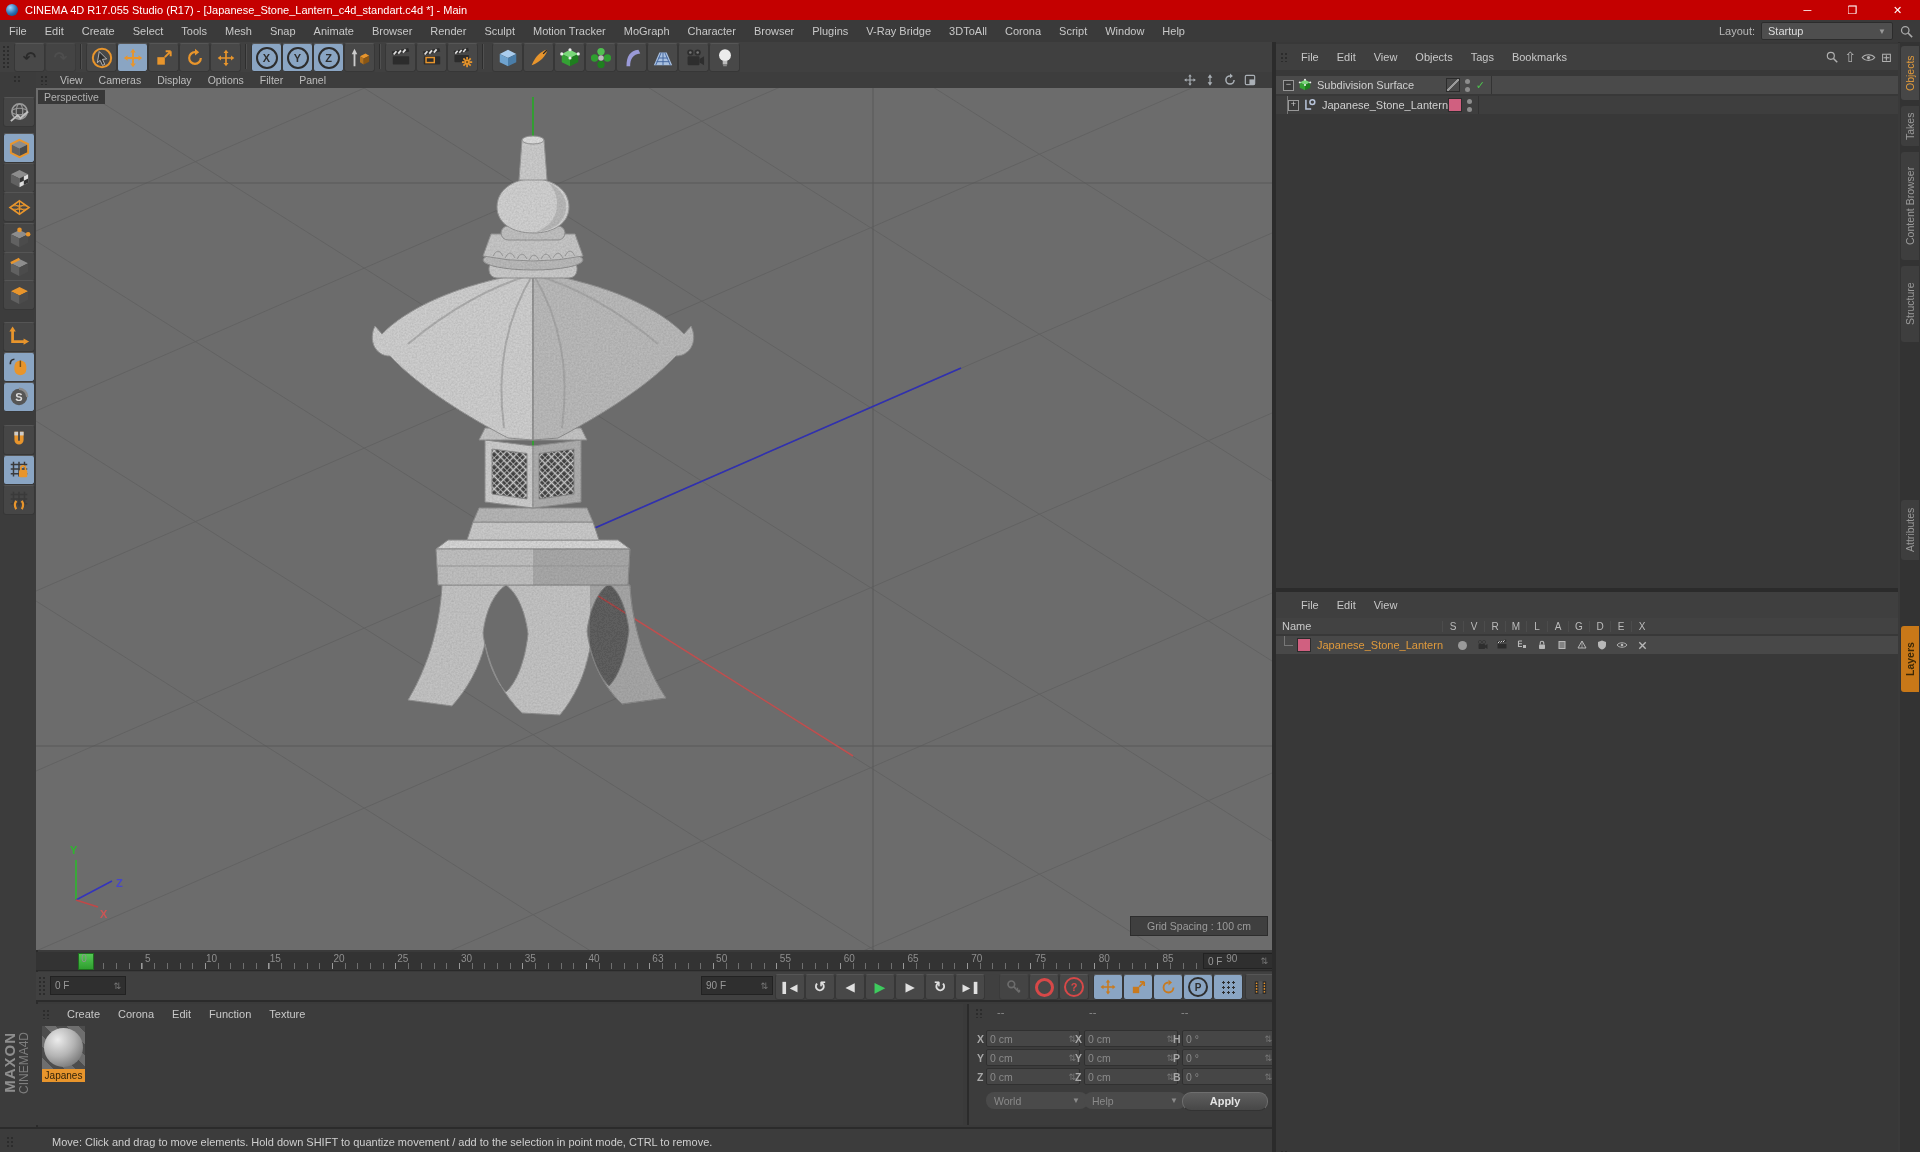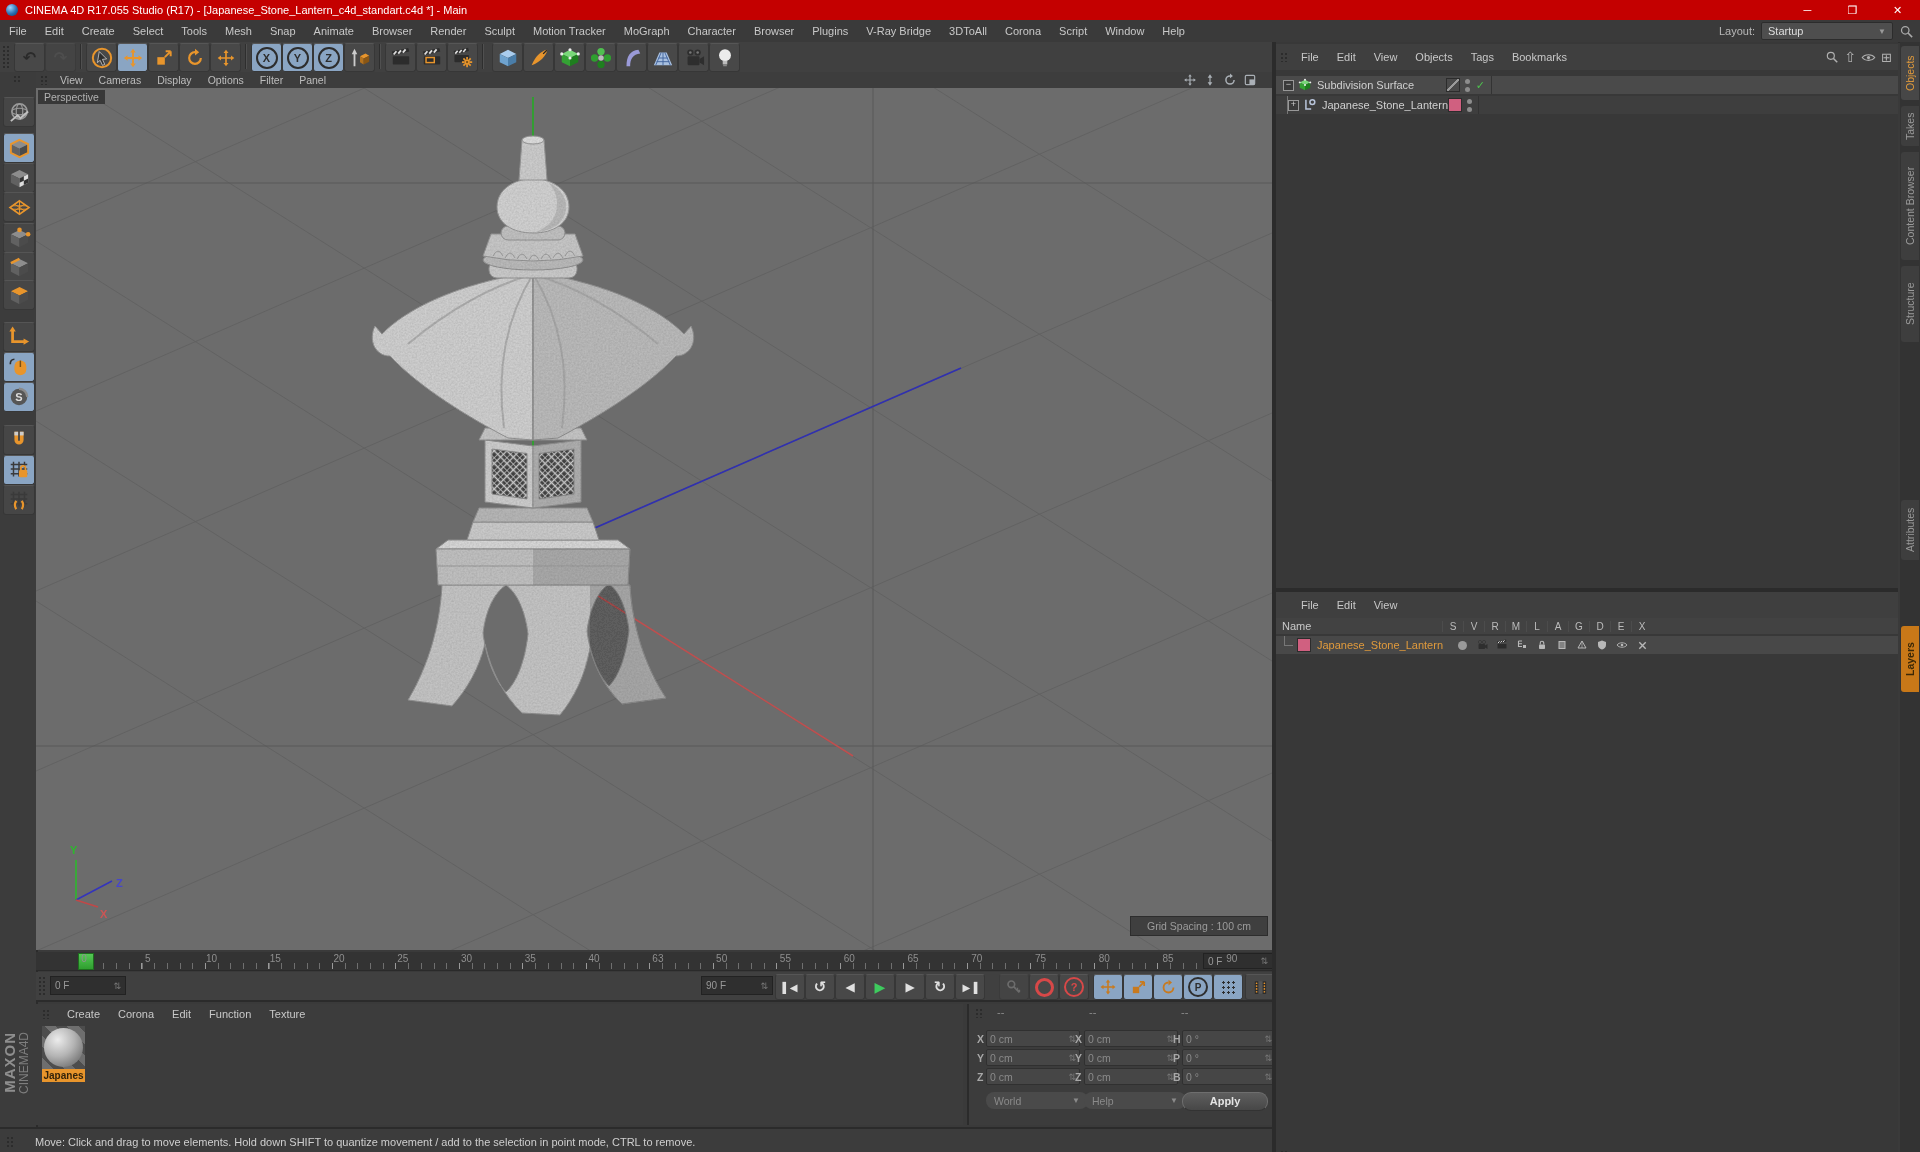--- a/index.html
+++ b/index.html
@@ -68,21 +68,21 @@
   .brandstrip{left:0;top:1004px;width:34px;height:121px;background:#3c3c3c;}
   .brand{position:absolute;writing-mode:vertical-rl;transform:rotate(180deg);color:#8e8e8e;}
   .materials{left:36px;top:1004px;width:927px;height:121px;background:#3c3c3c;}
   .pmenu{position:absolute;left:0;top:0;right:0;height:20px;display:flex;align-items:center;background:#3c3c3c;}
   .pmenu .menu-item{line-height:20px;}
   .matball{position:absolute;left:6px;top:22px;width:43px;height:43px;
            background:repeating-linear-gradient(45deg,#6e6e6e 0 8px,#4d4d4d 8px 16px);}
   .matball::after{content:"";position:absolute;inset:2px;border-radius:50%;
            background:radial-gradient(circle at 35% 30%,#ececec,#b4b4b4 45%,#868686 72%,#5c5c5c 100%);}
   .matlabel{position:absolute;left:6px;top:65px;width:43px;height:13px;background:#e8952c;color:#33230a;
-            font-size:10px;font-weight:bold;text-align:center;line-height:13px;overflow:hidden;}
+            font-size:10px;font-weight:normal;text-align:center;line-height:13px;overflow:hidden;}
   .coords{left:967px;top:1004px;width:305px;height:121px;background:#3c3c3c;border-left:2px solid #2b2b2b;}
   .chead{position:absolute;top:2px;color:#8d8d8d;}
   .clabel{position:absolute;width:8px;color:#a8a8a8;font-weight:bold;font-size:10.5px;}
   .cfield{position:absolute;width:86px;height:15px;background:#464646;border:1px solid #303030;border-radius:2px;
           color:#8a8a8a;font-size:10.5px;display:flex;align-items:center;justify-content:space-between;padding:0 3px;}
   .dd{position:absolute;width:86px;height:17px;background:#4a4a4a;border-radius:8px;color:#8a8a8a;
       display:flex;align-items:center;justify-content:space-between;padding:0 8px;font-size:10.5px;}
   .applybtn{position:absolute;width:84px;height:17px;background:linear-gradient(#5e5e5e,#474747);border:1px solid #6e6e6e;
       border-bottom-color:#333;border-radius:9px;color:#e4e4e4;font-weight:bold;text-align:center;line-height:17px;}
   
@@ -859,21 +859,21 @@
       </div>
     <div class="dd" style="left:115px;top:88px">
         <span>Help</span>
         <span style="font-size:8px">▼</span>
       </div>
     <div class="applybtn" style="left:213px;top:88px">Apply</div>
   </div>
 
   <div class="abs statusbar">
     <div class="grip" style="width:9px;height:12px;margin-left:6px"></div>
-    <span style="margin-left:20px;color:#cfcfcf">Move: Click and drag to move elements. Hold down SHIFT to quantize movement / add to the selection in point mode, CTRL to remove.</span>
+    <span style="margin-left:37px;color:#cfcfcf">Move: Click and drag to move elements. Hold down SHIFT to quantize movement / add to the selection in point mode, CTRL to remove.</span>
   </div>
 
   <div class="abs vdivider"></div>
   <div class="abs rightpanel">
 
     <div class="rp-menurow" style="top:2px">
       <div class="abs grip" style="left:4px;top:8px;width:9px;height:10px"></div>
       <div style="display:flex;margin-left:16px">
 
       <span class="menu-item">File</span>

